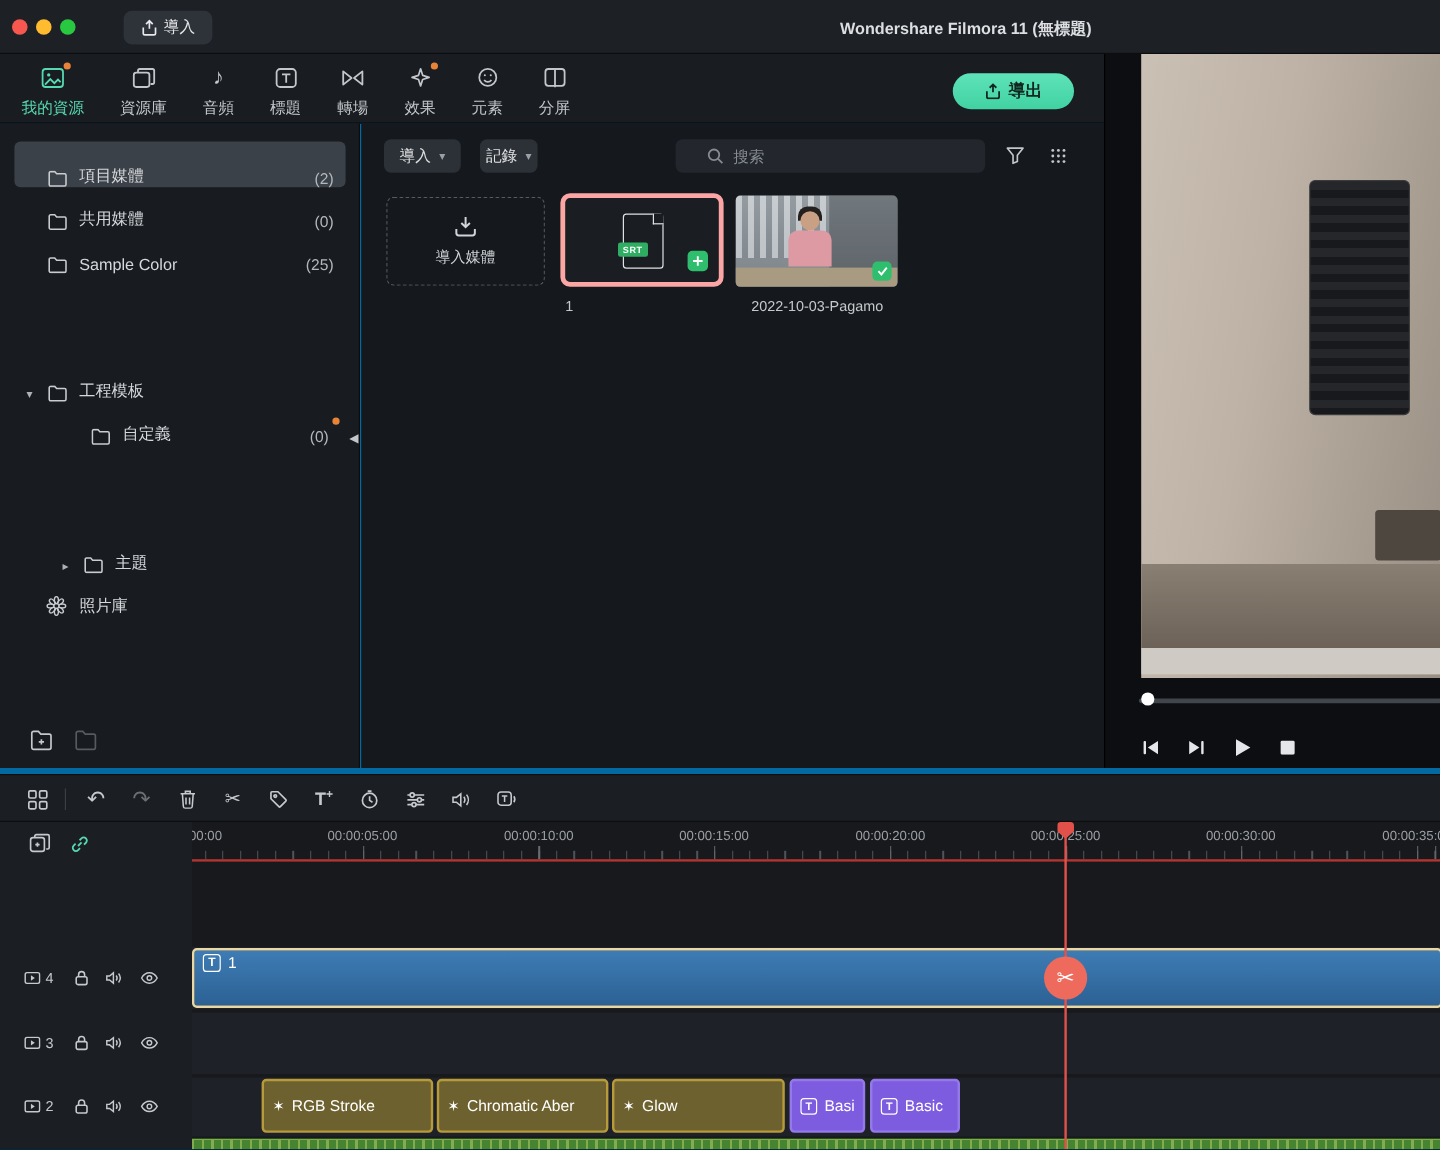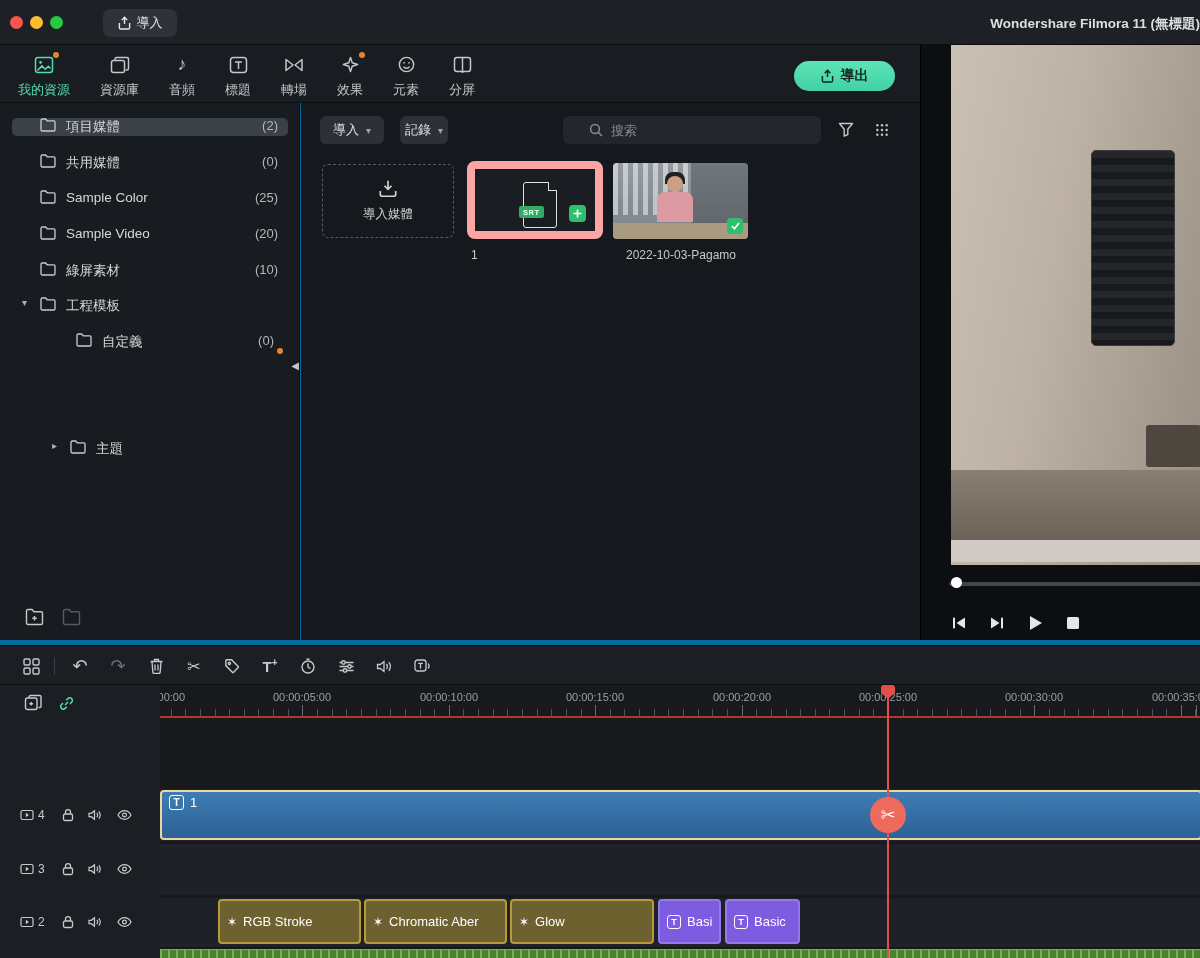--- a/index.html
+++ b/index.html
@@ -9,21 +9,21 @@
   .abs{position:absolute}
   svg{display:block}
   .tl{position:absolute;width:13px;height:13px;border-radius:50%;top:16px}
   .tabs{position:absolute;left:0;top:45px;width:920px;height:58px;background:#191d22;
         display:flex;align-items:flex-start;padding:10px 0 0 18px;gap:30px;border-bottom:1px solid #0b0d0f}
   .tab{display:flex;flex-direction:column;align-items:center;gap:7px;color:#c3c6ca;cursor:pointer}
   .tab .ticon{position:relative;height:19px;display:flex;align-items:center}
   .tab.active{color:#56d9b0}
   .odot{position:absolute;width:6px;height:6px;border-radius:50%;background:#e8833a;right:-5px;top:-3px}
   .sidebar{position:absolute;left:0;top:103px;width:300px;height:537px;background:#181b20;border-right:1px solid #0b0d0f}
-  .side-row{position:absolute;left:12px;width:276px;height:18px;display:flex;align-items:flex-start;
+  .side-row{position:absolute;left:12px;width:276px;height:38px;display:flex;align-items:flex-end;
             border-radius:5px;font-size:13.5px;color:#d6d8db;cursor:pointer}
   .side-row.selected{background:#3b4148}
   .side-row .fold{margin-right:10px;flex:none;color:#c9ccd0;display:flex}
   .side-row .cnt{margin-left:auto;padding-right:10px;font-size:13px;color:#b4b7bb}
   .chev{width:18px;flex:none;font-size:10px;color:#aeb2b6}
   .btn-dark{position:absolute;height:28px;background:#2c3137;border-radius:6px;display:flex;
             align-items:center;justify-content:center;gap:7px;font-size:13px;color:#dfe1e4;cursor:pointer}
   .caret{font-size:10px;color:#9aa0a6}
   .searchbox{position:absolute;left:563px;top:116px;width:258px;height:28px;background:#23272d;
              border-radius:6px;display:flex;align-items:center;gap:8px;padding:0 26px;color:#878c92}
@@ -54,21 +54,21 @@
     <span class="tl" style="left:50px;background:#28c840"></span>
     <div class="abs" style="left:103px;top:9px;width:74px;height:28px;background:#2e3339;border-radius:7px;display:flex;align-items:center;justify-content:center;gap:6px;color:#e7e9ec">
       <span>
         <svg width="13" height="14" viewBox="0 0 14 15" fill="none" stroke="currentColor" stroke-width="1.5">
           <path d="M7 1.5v7M4 4.4l3-3 3 3"></path>
             <path d="M1.5 7.5v5c0 .8.7 1.5 1.5 1.5h8c.8 0 1.5-.7 1.5-1.5v-5"></path>
         </svg>
       </span>
       <span>導入</span>
     </div>
-    <div class="abs" style="left:700px;top:15px;width:500px;text-align:right;font-size:13.5px;font-weight:bold;color:#dcdee1">Wondershare Filmora 11 (無標題)</div>
+    <div class="abs" style="left:700px;top:15px;width:500px;text-align:left;font-size:13.5px;font-weight:bold;color:#dcdee1">Wondershare Filmora 11 (無標題)</div>
   </div>
 
   <div class="tabs">
     <div class="tab active">
       <span class="ticon">
         <svg width="20" height="18" viewBox="0 0 20 18" fill="none" stroke="currentColor" stroke-width="1.5">
           <rect x="1.5" y="1.5" width="17" height="15" rx="2.5"></rect>
           <circle cx="6.6" cy="6.4" r="1.4" fill="currentColor" stroke="none"></circle>
           <path d="M3.5 14.5l4.4-4.6 3.4 3.4 3-3 2.2 2.2"></path>
         </svg>
@@ -171,38 +171,20 @@
     </div>
     <div class="side-row" style="top:87px;padding-left:28px">
       <span class="fold">
           <svg width="16" height="14" viewBox="0 0 16 14" fill="none" stroke="currentColor" stroke-width="1.3">
             <path d="M1 2.2C1 1.5 1.5 1 2.2 1h3.4l1.6 1.8h6.6c.7 0 1.2.5 1.2 1.2v7.8c0 .7-.5 1.2-1.2 1.2H2.2c-.7 0-1.2-.5-1.2-1.2z"></path>
           </svg>
         </span>
       <span>Sample Color</span>
       <span class="cnt">(25)</span>
     </div>
-    <div class="side-row" style="top:123px;padding-left:28px">
-      <span class="fold">
-          <svg width="16" height="14" viewBox="0 0 16 14" fill="none" stroke="currentColor" stroke-width="1.3">
-            <path d="M1 2.2C1 1.5 1.5 1 2.2 1h3.4l1.6 1.8h6.6c.7 0 1.2.5 1.2 1.2v7.8c0 .7-.5 1.2-1.2 1.2H2.2c-.7 0-1.2-.5-1.2-1.2z"></path>
-          </svg>
-        </span>
-      <span>Sample Video</span>
-      <span class="cnt">(20)</span>
-    </div>
-    <div class="side-row" style="top:159px;padding-left:28px">
-      <span class="fold">
-          <svg width="16" height="14" viewBox="0 0 16 14" fill="none" stroke="currentColor" stroke-width="1.3">
-            <path d="M1 2.2C1 1.5 1.5 1 2.2 1h3.4l1.6 1.8h6.6c.7 0 1.2.5 1.2 1.2v7.8c0 .7-.5 1.2-1.2 1.2H2.2c-.7 0-1.2-.5-1.2-1.2z"></path>
-          </svg>
-        </span>
-      <span>綠屏素材</span>
-      <span class="cnt">(10)</span>
-    </div>
     <div class="side-row" style="top:194px;padding-left:10px">
       <span class="chev">▾</span>
       <span class="fold">
           <svg width="16" height="14" viewBox="0 0 16 14" fill="none" stroke="currentColor" stroke-width="1.3">
             <path d="M1 2.2C1 1.5 1.5 1 2.2 1h3.4l1.6 1.8h6.6c.7 0 1.2.5 1.2 1.2v7.8c0 .7-.5 1.2-1.2 1.2H2.2c-.7 0-1.2-.5-1.2-1.2z"></path>
           </svg>
         </span>
       <span>工程模板</span>
     </div>
     <div class="side-row" style="top:230px;padding-left:64px">
@@ -216,20 +198,35 @@
       <span class="abs" style="right:5px;top:15px;width:6px;height:6px;border-radius:50%;background:#e8833a"></span>
     </div>
     <div class="side-row" style="top:337px;padding-left:40px">
       <span class="chev">▸</span>
       <span class="fold">
           <svg width="16" height="14" viewBox="0 0 16 14" fill="none" stroke="currentColor" stroke-width="1.3">
             <path d="M1 2.2C1 1.5 1.5 1 2.2 1h3.4l1.6 1.8h6.6c.7 0 1.2.5 1.2 1.2v7.8c0 .7-.5 1.2-1.2 1.2H2.2c-.7 0-1.2-.5-1.2-1.2z"></path>
           </svg>
         </span>
       <span>主題</span>
+    </div>
+    <div class="side-row" style="top:373px;padding-left:26px">
+      <span class="fold">
+        <svg width="18" height="18" viewBox="0 0 16 16" fill="none" stroke="currentColor" stroke-width="1">
+          <ellipse cx="8" cy="3.7" rx="1.5" ry="2.6"></ellipse>
+          <ellipse cx="8" cy="3.7" rx="1.5" ry="2.6" transform="rotate(45 8 8)"></ellipse>
+          <ellipse cx="8" cy="3.7" rx="1.5" ry="2.6" transform="rotate(90 8 8)"></ellipse>
+          <ellipse cx="8" cy="3.7" rx="1.5" ry="2.6" transform="rotate(135 8 8)"></ellipse>
+          <ellipse cx="8" cy="3.7" rx="1.5" ry="2.6" transform="rotate(180 8 8)"></ellipse>
+          <ellipse cx="8" cy="3.7" rx="1.5" ry="2.6" transform="rotate(225 8 8)"></ellipse>
+          <ellipse cx="8" cy="3.7" rx="1.5" ry="2.6" transform="rotate(270 8 8)"></ellipse>
+          <ellipse cx="8" cy="3.7" rx="1.5" ry="2.6" transform="rotate(315 8 8)"></ellipse>
+        </svg>
+      </span>
+      <span>照片庫</span>
     </div>
 
     <div class="abs" style="left:25px;top:505px;color:#c6c9cc;cursor:pointer">
       <svg width="21" height="18" viewBox="0 0 21 18" fill="none" stroke="currentColor" stroke-width="1.4">
         <path d="M1.5 3c0-.8.7-1.5 1.5-1.5h4l2 2.2h7c.8 0 1.5.7 1.5 1.5V15c0 .8-.7 1.5-1.5 1.5H3c-.8 0-1.5-.7-1.5-1.5z"></path>
         <path d="M9.5 8v4.4M7.3 10.2h4.4"></path>
       </svg>
     </div>
     <div class="abs" style="left:62px;top:505px;color:#565b61;cursor:pointer">
       <svg width="21" height="18" viewBox="0 0 21 18" fill="none" stroke="currentColor" stroke-width="1.4">
@@ -284,21 +281,21 @@
                 display:flex;flex-direction:column;align-items:center;justify-content:center;gap:8px;color:#d2d5d8;cursor:pointer">
       <span>
         <svg width="20" height="19" viewBox="0 0 16 16" fill="none" stroke="currentColor" stroke-width="1.4">
           <path d="M8 1.5v7M5 5.7l3 3 3-3"></path>
             <path d="M1.5 10v2.8c0 .9.8 1.7 1.7 1.7h9.6c.9 0 1.7-.8 1.7-1.7V10"></path>
         </svg>
       </span>
       <span style="font-size:12.5px">導入媒體</span>
     </div>
 
-    <div class="abs" style="left:166px;top:58px;width:136px;height:78px;border:8px solid #fca5a5;border-radius:8px;background:#1a1d22;cursor:pointer">
+    <div class="abs" style="left:166px;top:58px;width:136px;height:78px;border:4px solid #fca5a5;border-radius:8px;background:#1a1d22;cursor:pointer">
       <div class="abs" style="left:48px;top:13px;width:34px;height:46px;border:1.5px solid #dfe2e5;border-radius:3px">
         <div class="abs" style="right:-1px;top:-1px;width:9px;height:9px;background:#1a1d22;border-left:1.5px solid #dfe2e5;border-bottom:1.5px solid #dfe2e5"></div>
         <span class="abs" style="left:-5px;bottom:9px;background:#2fae63;color:#fff;font-size:7.5px;font-weight:bold;padding:1.5px 4px;border-radius:2px;letter-spacing:.5px">SRT</span>
       </div>
       <div class="abs" style="right:9px;bottom:9px;width:17px;height:17px;background:#2fbe6e;border-radius:4px;display:flex;align-items:center;justify-content:center">
         <svg width="9" height="9" viewBox="0 0 9 9" stroke="#fff" stroke-width="1.6">
             <path d="M4.5 0.5v8M0.5 4.5h8"></path>
           </svg>
       </div>
     </div>

